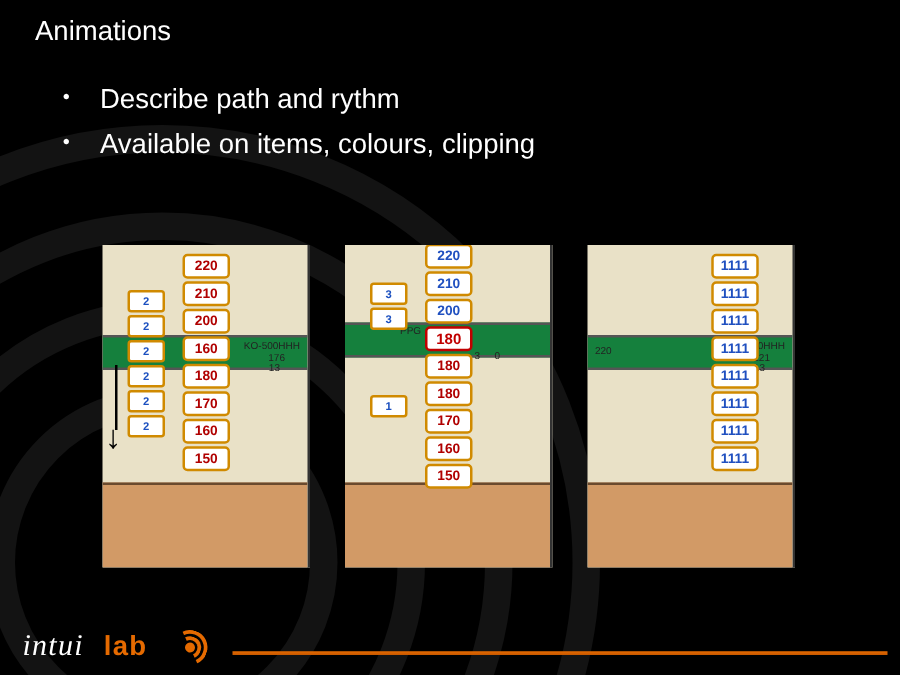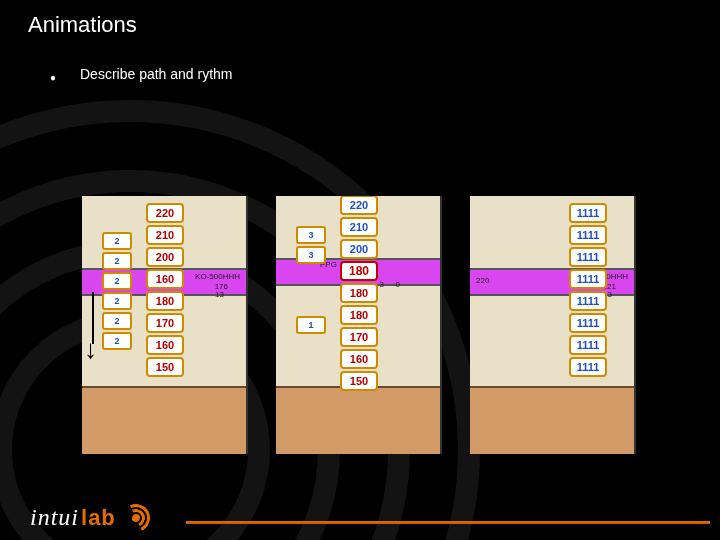--- a/index.html
+++ b/index.html
@@ -35,21 +35,21 @@
     color: #fff;
     z-index: 2;
   }
   .bullets {
     position: absolute;
     top: 56px; left: 40px;
     z-index: 2;
   }
   .bullets li {
     list-style: none;
-    font-size: 14px;
+    font-size: 22px;
     color: #fff;
     margin: 10px 0 10px 40px;
     position: relative;
   }
   .bullets li::before {
     content: "●";
     position: absolute;
     left: -30px; top: 6px;
     font-size: 10px;
     color: #fff;
@@ -73,21 +73,21 @@
     position: absolute;
     left: 0; right: 0; bottom: 0;
     height: 68px;
     background: #d29a66;
     border-top: 2px solid #6a4a2e;
   }
   .hband {
     position: absolute;
     left: 0; right: 0;
     height: 28px;
-    background: #d946ef;
+    background: #15803d;
     border-top: 2px solid #555;
     border-bottom: 2px solid #555;
     text-align: right;
   }
   .stack {
     position: absolute;
     width: 42px;
     display: flex;
     flex-direction: column;
     align-items: center;
@@ -141,24 +141,24 @@
     z-index: 3;
   }
   .footer .rule {
     position: absolute;
     left: 186px; right: 10px; bottom: 16px;
     height: 3px;
     background: linear-gradient(#e56a00,#c75800);
   }
   .logo {
     position: absolute;
-    left: 30px; bottom: 8px;
+    left: 18px; bottom: 8px;
     display: flex;
     align-items: baseline;
-    gap: 2px;
+    gap: 16px;
   }
   .logo .intui {
     font-style: italic;
     font-family: Georgia, 'Times New Roman', serif;
     font-size: 24px;
     color: #fff;
     letter-spacing: 1px;
   }
   .logo .lab {
     font-family: Arial, sans-serif;
@@ -192,20 +192,21 @@
   <div class="arc a1"></div>
     <div class="arc a2"></div>
     <div class="arc a3"></div>
     <div class="arc a4"></div>
 </div>
 
 <div class="title">Animations</div>
 
 <ul class="bullets">
   <li>Describe path and rythm</li>
+  <li>Available on items, colours, clipping</li>
 </ul>
 
 <div class="panels">
 
   <div class="panel">
     <div class="hband" style="top:72px;">
       <span class="tinytxt" style="right:6px; top:2px;">KO-500HHH</span>
       <span class="tinytxt" style="right:18px; top:12px;">176</span>
       <span class="tinytxt" style="right:22px; top:20px;">13</span>
     </div>

